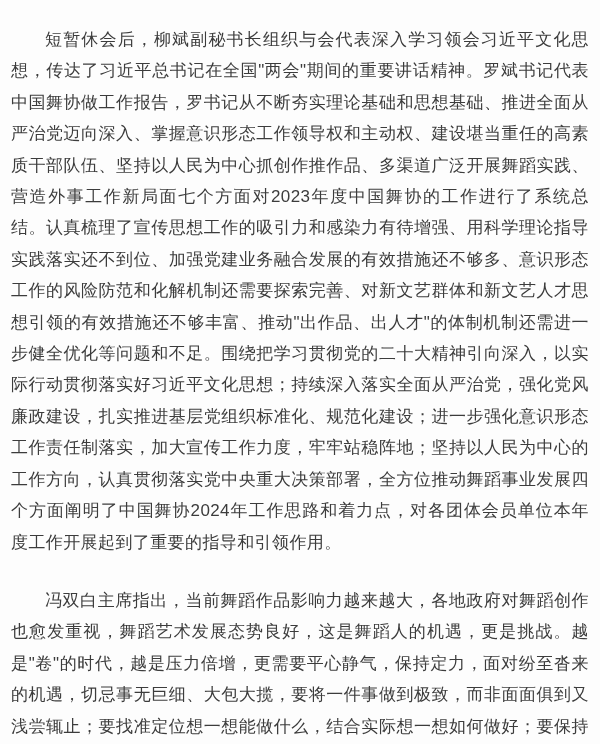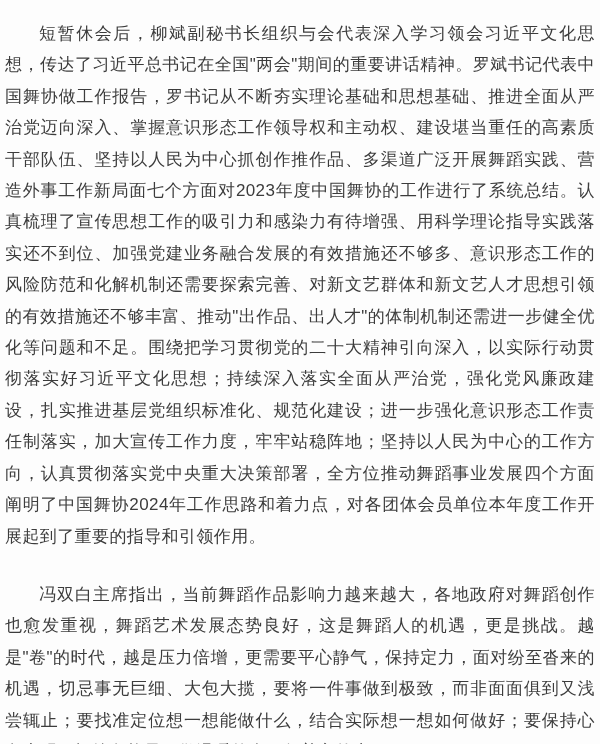--- a/index.html
+++ b/index.html
@@ -14,21 +14,21 @@
     font-family: "Liberation Sans", "DejaVu Sans", sans-serif;
   }
   .page {
     box-sizing: border-box;
     width: 600px;
     height: 744px;
     padding: 16px 3px 0 3px;
     background: #fdfdfd;
   }
   .para {
-    margin: 2px;
+    margin: 8px;
     font-size: 17px;
     line-height: 31.4px;
     color: #3c3c3c;
     text-align: justify;
     text-justify: inter-ideograph;
     text-indent: 2em;
     letter-spacing: 0.4px;
     word-break: break-all;
   }
   .para + .para {

